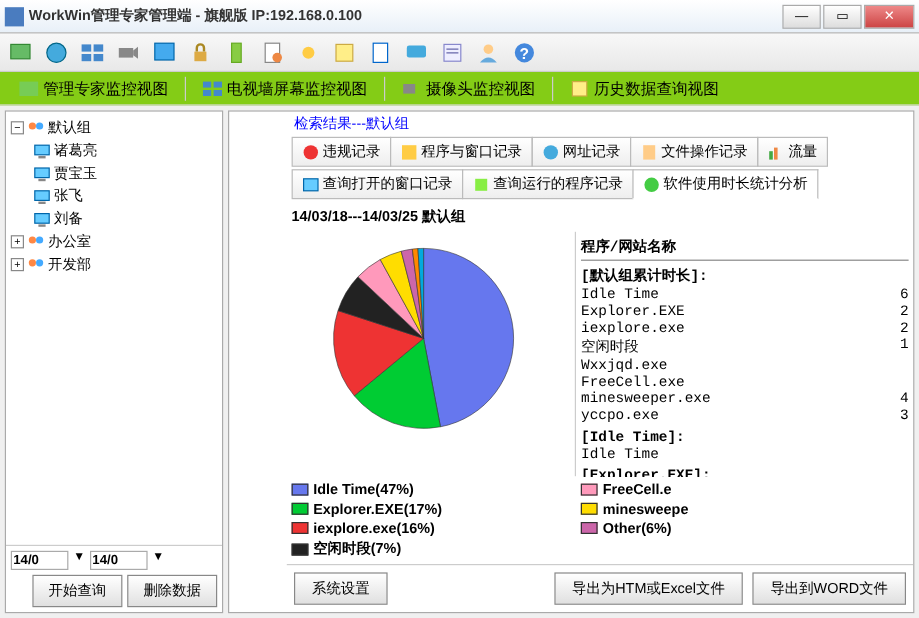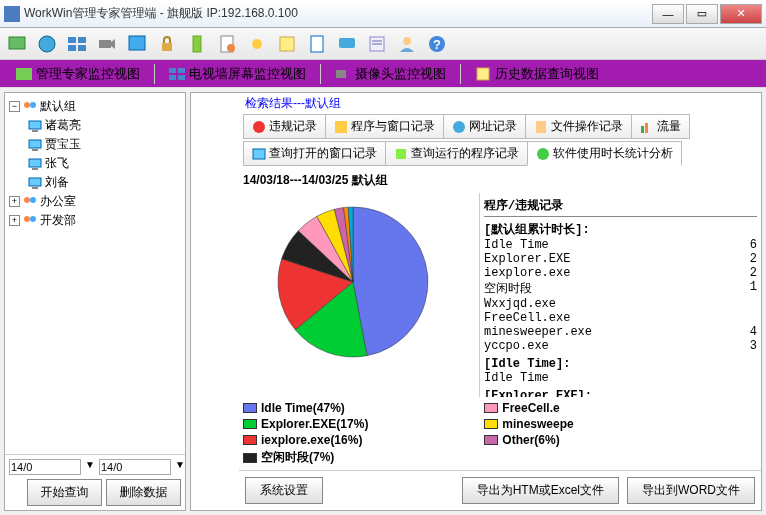--- a/index.html
+++ b/index.html
@@ -1,39 +1,39 @@
 <!DOCTYPE html>
 <html><head>
 <meta charset="utf-8">
 <style>
 * { box-sizing: border-box; margin: 0; padding: 0; }
 body { font-family: "Microsoft YaHei", SimSun, sans-serif; font-size: 12px; background: #f0f0f0; width: 766px; height: 515px; overflow: hidden; }
 .titlebar { height: 28px; background: linear-gradient(#fff, #e8f0f8); display: flex; align-items: center; padding: 0 4px; border-bottom: 1px solid #aaa; }
 .titlebar-icon { width: 16px; height: 16px; background: #4a7cbf; margin-right: 4px; }
-.titlebar-text { flex: 1; font-weight: normal; color: #333; }
+.titlebar-text { flex: 1; font-weight: bold; color: #333; }
 .window-btns { display: flex; gap: 2px; }
 .window-btn { width: 32px; height: 20px; border: 1px solid #aaa; background: linear-gradient(#fff,#ddd); display: flex; align-items: center; justify-content: center; font-size: 11px; cursor: pointer; }
 .window-btn.close { background: linear-gradient(#e88,#c44); color: #fff; width: 42px; }
 .toolbar { height: 32px; background: linear-gradient(#f8f8f8,#e8e8e8); border-bottom: 1px solid #ccc; display: flex; align-items: center; padding: 0 4px; gap: 4px; }
 .tb-icon { width: 26px; height: 26px; border: 1px solid transparent; border-radius: 2px; display: flex; align-items: center; justify-content: center; cursor: pointer; }
 .tb-icon svg { width: 20px; height: 20px; }
-.viewtabs { height: 28px; display: flex; align-items: center; padding: 0 8px; gap: 6px; background: #a21caf; border-bottom: 1px solid #ddd; }
+.viewtabs { height: 28px; display: flex; align-items: center; padding: 0 8px; gap: 6px; background: #84cc16; border-bottom: 1px solid #ddd; }
 .viewtab { display: flex; align-items: center; gap: 4px; padding: 3px 8px; cursor: pointer; font-size: 13px; }
 .viewtab .ico { width: 16px; height: 16px; }
 .divider { width: 1px; height: 20px; background: #ccc; }
 .main { display: flex; height: 427px; }
 .sidebar { width: 182px; background: #fff; border: 1px solid #aaa; margin: 4px; display: flex; flex-direction: column; }
 .tree { flex: 1; padding: 4px; font-size: 12px; overflow: auto; }
 .tree-node { display: flex; align-items: center; gap: 2px; padding: 1px 0; cursor: pointer; }
 .tree-children { padding-left: 18px; }
 .tree-toggle { width: 11px; height: 11px; border: 1px solid #888; font-size: 9px; line-height: 9px; text-align: center; background: #fff; }
 .tree-icon { width: 16px; height: 16px; }
 .bottom-ctrl { padding: 4px; border-top: 1px solid #ccc; }
 .date-row { display: flex; gap: 4px; margin-bottom: 4px; }
-.date-row input { width: 72px; font-size: 11px; border: 1px solid #aaa; padding: 1px; }
+.date-row input { width: 48px; font-size: 11px; border: 1px solid #aaa; padding: 1px; font-weight: bold; }
 .date-arrow { font-size: 10px; }
 .btn-row { display: flex; gap: 4px; padding-left: 18px; }
 .btn { flex: 1; padding: 4px 6px; border: 1px solid #888; background: linear-gradient(#fff,#e0e0e0); font-size: 12px; cursor: pointer; text-align: center; }
 .content { flex: 1; background: #fff; border: 1px solid #aaa; margin: 4px 4px 4px 0; display: flex; flex-direction: column; overflow: hidden; padding-left: 48px; }
 .search-result { color: #00f; padding: 2px 6px; font-size: 12px; }
 .tab-row { display: flex; gap: 0; padding: 0 4px; flex-wrap: wrap; }
 .rtab { display: flex; align-items: center; gap: 3px; padding: 3px 8px; border: 1px solid #bbb; background: linear-gradient(#fff,#eee); cursor: pointer; font-size: 12px; margin-right: -1px; margin-bottom: 2px; }
 .rtab.active { background: #fff; border-bottom-color: #fff; }
 .rtab-ico { width: 14px; height: 14px; }
 .chart-area { display: flex; flex: 1; overflow: hidden; }
@@ -323,21 +323,21 @@
             <path d="M110 85 L52.211506791815836 132.80679923115176 A75 75 0 0 1 38.67076127786346 61.82372542187898 Z" fill="#ee3333" stroke="#333" stroke-width="0.5"></path>
             <path d="M110 85 L38.67076127786346 61.82372542187898 A75 75 0 0 1 55.32735294339412 33.65896705534837 Z" fill="#222222" stroke="#333" stroke-width="0.5"></path>
             <path d="M110 85 L55.32735294339412 33.65896705534837 A75 75 0 0 1 73.8684744423713 19.27699899671026 Z" fill="#ff99bb" stroke="#333" stroke-width="0.5"></path>
             <path d="M110 85 L73.8684744423713 19.27699899671026 A75 75 0 0 1 91.34825846263585 12.356262915352673 Z" fill="#ffdd00" stroke="#333" stroke-width="0.5"></path>
             <path d="M110 85 L91.34825846263585 12.356262915352673 A75 75 0 0 1 100.60000748267723 10.591397401414156 Z" fill="#cc66aa" stroke="#333" stroke-width="0.5"></path>
             <path d="M110 85 L100.60000748267723 10.591397401414156 A75 75 0 0 1 105.29071103530151 10.14799536787963 Z" fill="#ff8800" stroke="#333" stroke-width="0.5"></path>
             <path d="M110 85 L105.29071103530151 10.14799536787963 A75 75 0 0 1 110.00000000000006 10 Z" fill="#00aadd" stroke="#333" stroke-width="0.5"></path>
           </svg>
       </div>
       <div class="data-list">
-        <div class="data-header">程序/违规记录</div>
+        <div class="data-header">程序/网站名称</div>
         <div class="data-section">[默认组累计时长]:</div>
         <div id="list-rows">
             <div class="data-row"><span>Idle Time</span><span>6</span></div>
             <div class="data-row"><span>Explorer.EXE</span><span>2</span></div>
             <div class="data-row"><span>iexplore.exe</span><span>2</span></div>
             <div class="data-row"><span>空闲时段</span><span>1</span></div>
             <div class="data-row"><span>Wxxjqd.exe</span><span></span></div>
             <div class="data-row"><span>FreeCell.exe</span><span></span></div>
             <div class="data-row"><span>minesweeper.exe</span><span>4</span></div>
             <div class="data-row"><span>yccpo.exe</span><span>3</span></div>

